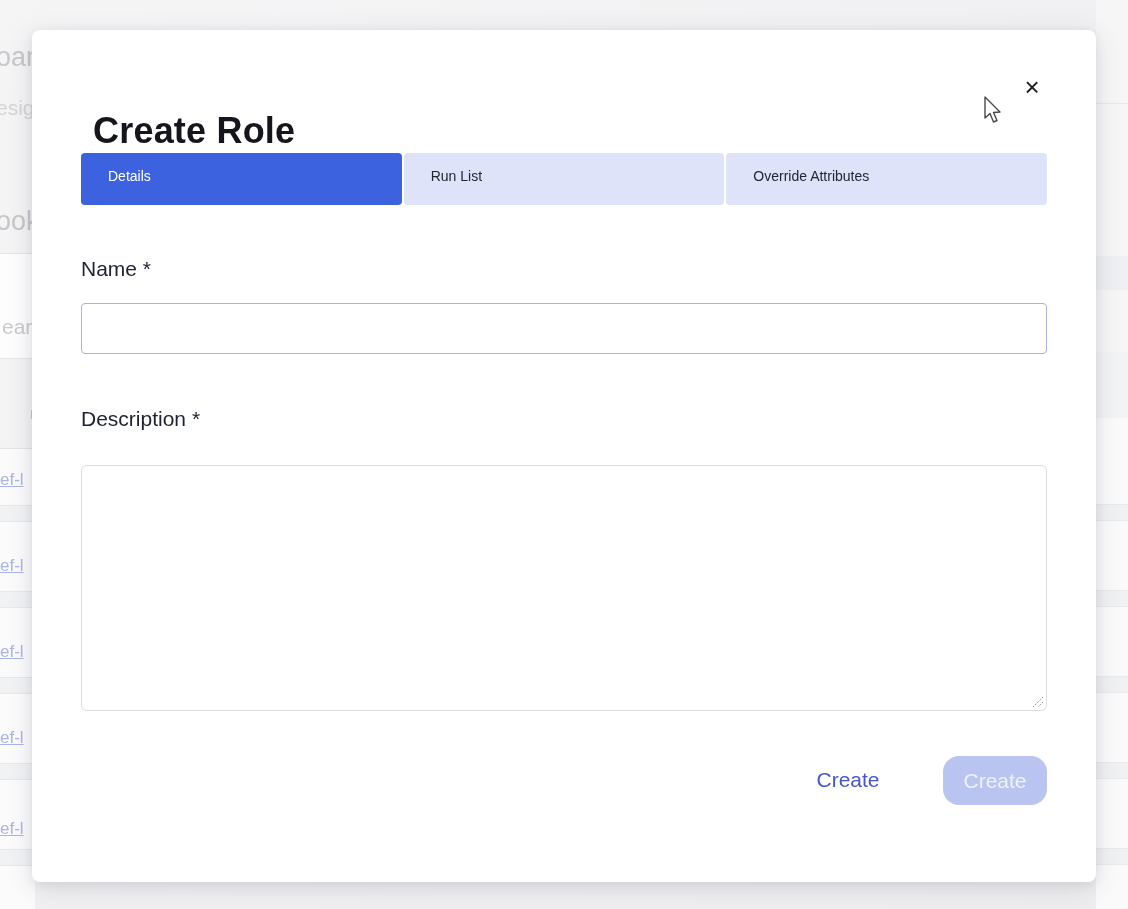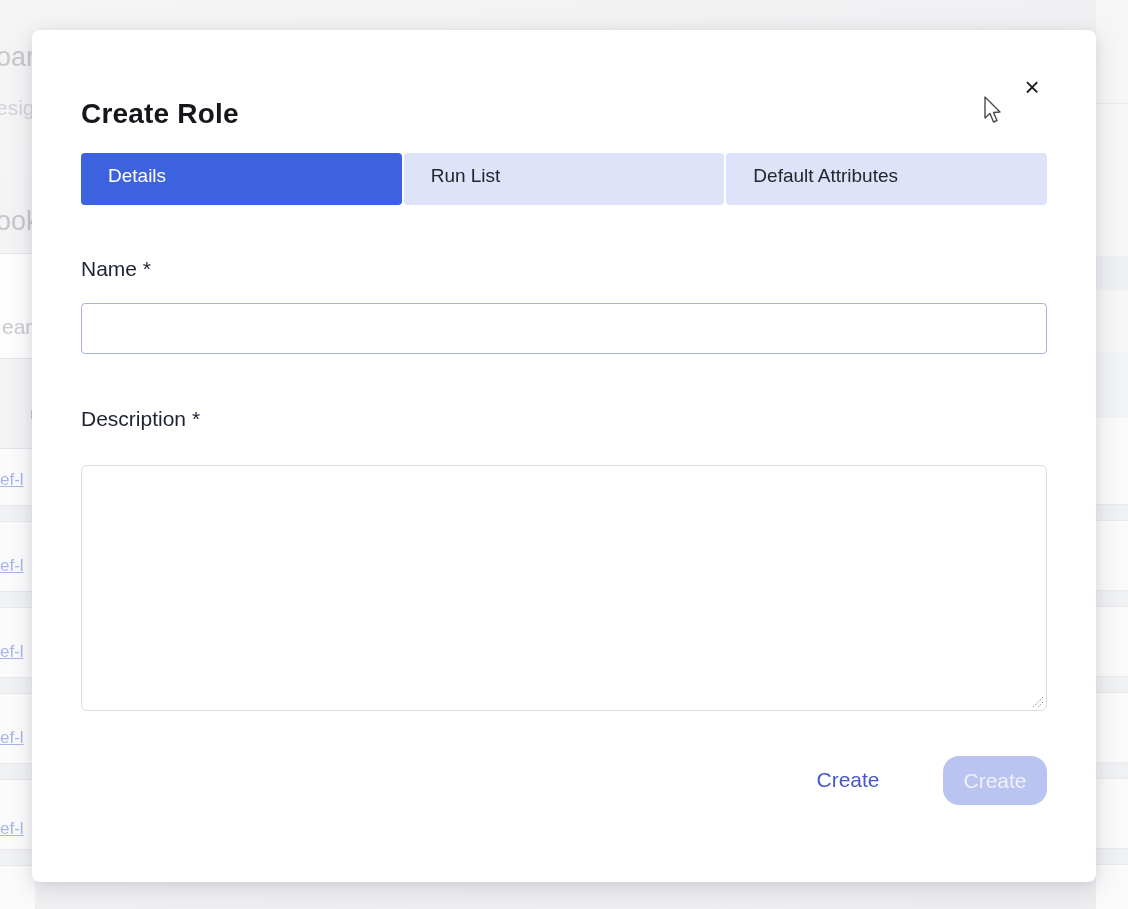--- a/index.html
+++ b/index.html
@@ -40,27 +40,27 @@
   .bd-right .band1{position:absolute;left:0;top:256px;width:100%;height:34px;background:#eff0f3;}
   .bd-right .band2{position:absolute;left:0;top:352px;width:100%;height:66px;background:#f2f3f5;}
   .bd-right .rows{position:absolute;left:0;top:418px;width:100%;height:491px;background:#fafafb;}
   .bd-right .bd-gap{border-color:#e9eaec;background:#f0f1f3;}
   .bd-right .rg0{top:86px}.bd-right .rg1{top:172px}.bd-right .rg2{top:258px}
   .bd-right .rg3{top:344px}.bd-right .rg4{top:430px}
 
   
   .modal{position:absolute;left:32px;top:30px;width:1064px;height:852px;background:#ffffff;
     border-radius:8px;box-shadow:0 6px 26px rgba(55,60,80,.14),0 2px 8px rgba(55,60,80,.08);}
-  .modal-title{position:absolute;left:49px;top:68px;margin:0;font-size:28px;font-weight:600;
+  .modal-title{position:absolute;left:49px;top:68px;margin:12px;font-size:36px;font-weight:600;
     color:var(--title-color);letter-spacing:.2px;}
   .close-btn{position:absolute;left:983px;top:40px;width:34px;height:34px;border:none;background:transparent;
     font-size:26px;line-height:34px;color:#1d1d1f;cursor:pointer;padding:0;font-family:inherit;}
   
   .tab-bar{position:absolute;left:49px;top:123px;width:966px;height:52px;display:flex;gap:2px;}
-  .tab{flex:1 1 0;display:flex;align-items:center;padding:0 0 7px 27px;font-size:19px;border:none;
+  .tab{flex:1 1 0;display:flex;align-items:center;padding:0 0 7px 27px;font-size:14px;border:none;
     background:var(--tab-inactive-bg);color:var(--tab-inactive-text);border-radius:4px;cursor:pointer;
     font-family:inherit;white-space:nowrap;}
   .tab.active{background:var(--primary-blue);color:#ffffff;}
   
   .field-label{position:absolute;left:49px;font-size:21px;font-weight:400;color:var(--label-color);}
   .lbl-name{top:227px;}
   .lbl-desc{top:377px;}
   .name-input{position:absolute;left:49px;top:273px;width:966px;height:51px;box-sizing:border-box;
     border:1px solid var(--name-border);border-radius:4px;background:#fff;font-size:18px;padding:0 14px;
     font-family:inherit;outline:none;}
@@ -114,21 +114,21 @@
   </div>
 </div>
 
 <div class="modal">
   <h1 class="modal-title">Create Role</h1>
   <button class="close-btn" aria-label="Close">×</button>
 
   <div class="tab-bar">
     <button class="tab active">Details</button>
     <button class="tab">Run List</button>
-    <button class="tab">Default Attributes</button>
+    <button class="tab">Override Attributes</button>
   </div>
 
   <label class="field-label lbl-name">Name *</label>
   <input class="name-input" type="text" placeholder="" style="">
 
   <label class="field-label lbl-desc">Description *</label>
   <div class="textarea-wrap">
     <textarea class="desc-textarea" placeholder="" style=""></textarea>
     <svg class="resize-handle" width="13" height="13" viewBox="0 0 13 13">
       <path d="M12 2 L2 12" stroke="#8a8f98" stroke-width="1" stroke-dasharray="1.6 1.6" fill="none"></path>

